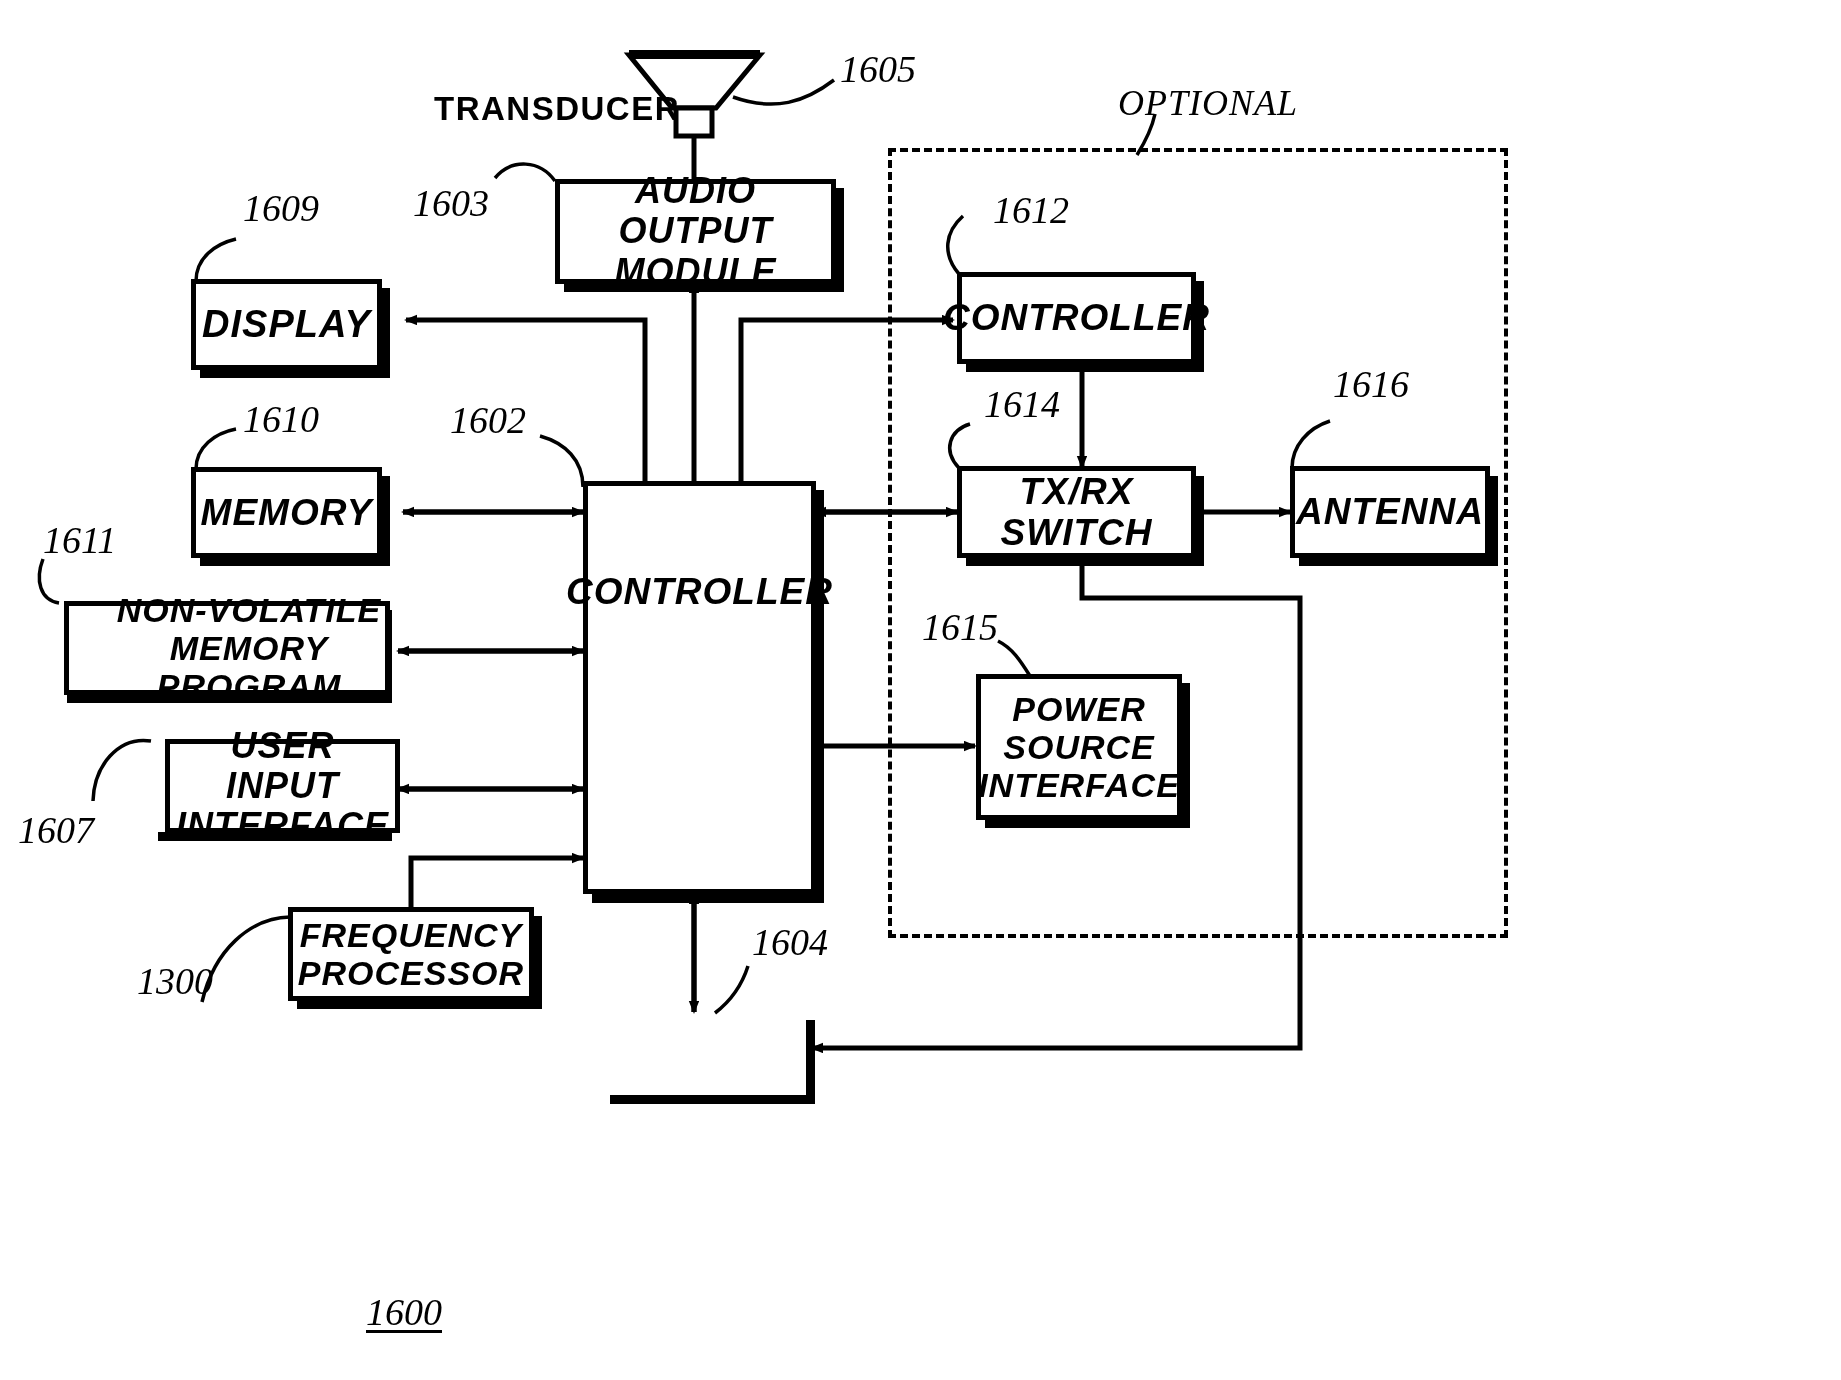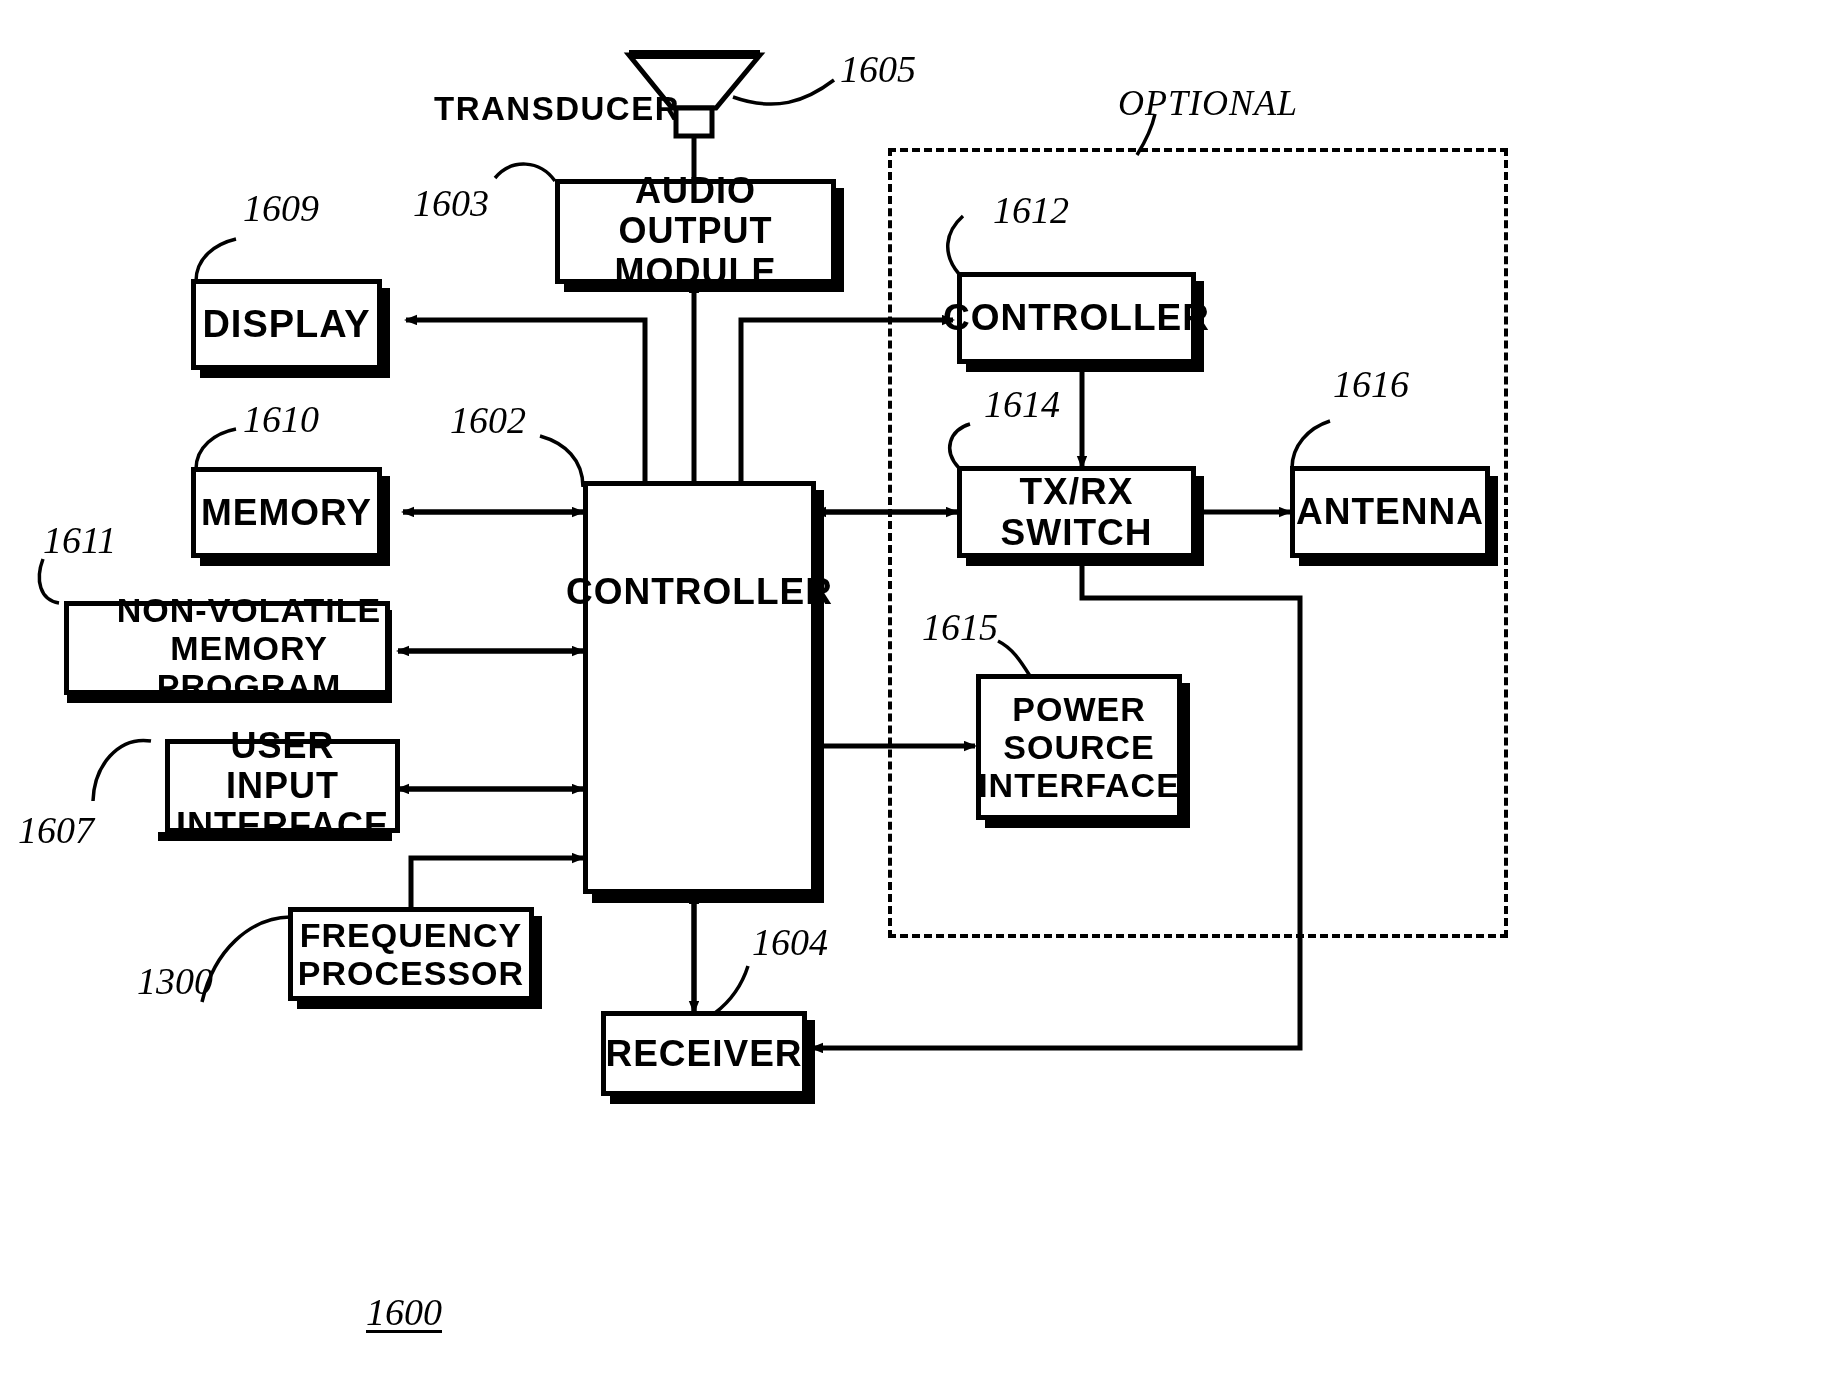--- a/index.html
+++ b/index.html
@@ -19,20 +19,21 @@
     display:flex;
     align-items:center;
     justify-content:center;
     text-align:center;
     color:#000;
     font-family:"Liberation Sans Narrow","Liberation Sans",sans-serif;
     font-weight:700;
     letter-spacing:1px;
     line-height:1.12;
     z-index:6;
+    font-style:italic;
   }
   .blk .lbl{display:block;white-space:pre-line;}
   
   .shadow{
     position:absolute;
     background:#000;
     z-index:5;
   }
   
   .ref{
@@ -189,23 +190,20 @@
 
   <div class="blk" style="left:288px;top:907px;width:246px;height:94px;font-size:34px;">
     <span class="lbl">FREQUENCY
 PROCESSOR</span>
   </div>
 
   <div class="blk" style="left:583px;top:481px;width:233px;height:413px;font-size:37px;align-items:flex-start;padding-top:85px;">
     <span class="lbl">CONTROLLER</span>
   </div>
 
-  <div class="blk" style="left:601px;top:1011px;width:206px;height:85px;font-size:37px;">
-    <span class="lbl">RECEIVER</span>
-  </div>
 
   <div class="blk" style="left:957px;top:272px;width:239px;height:92px;font-size:37px;">
     <span class="lbl">CONTROLLER</span>
   </div>
 
   <div class="blk" style="left:1290px;top:466px;width:200px;height:92px;font-size:37px;">
     <span class="lbl">ANTENNA</span>
   </div>
 
   <div class="blk" style="left:957px;top:466px;width:239px;height:92px;font-size:37px;">

